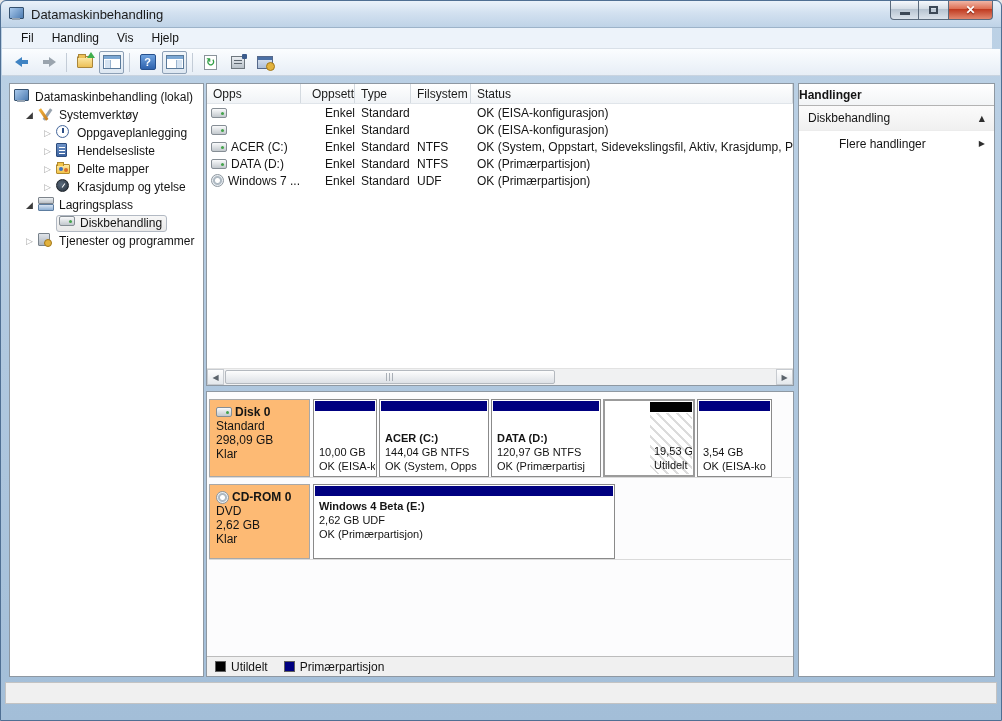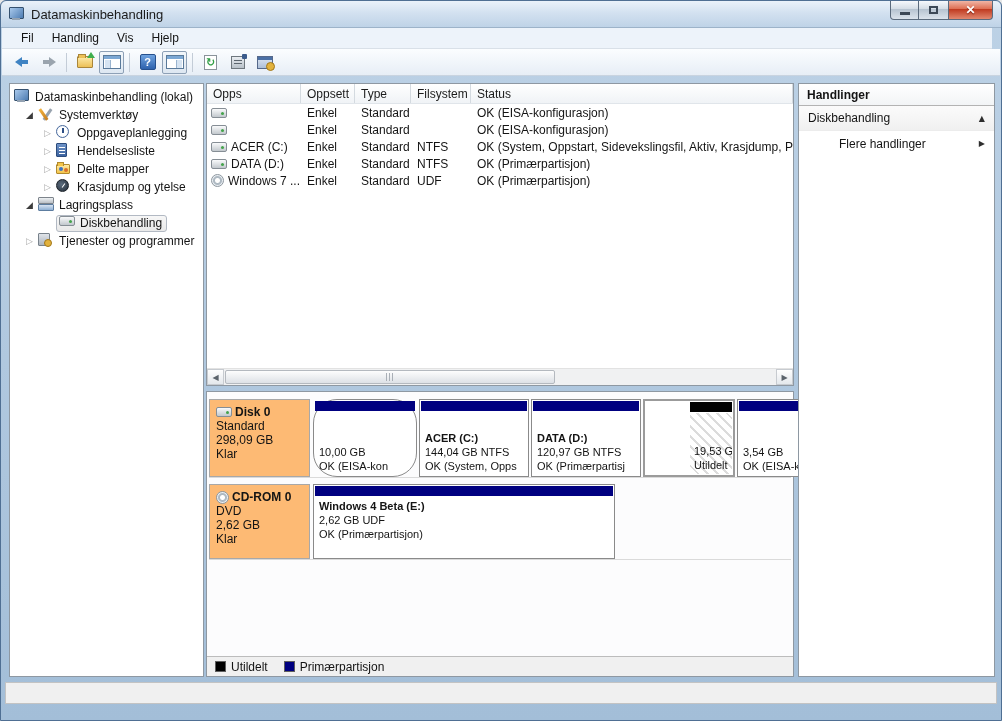--- a/index.html
+++ b/index.html
@@ -45,21 +45,21 @@
   .lvl0{padding-left:4px;} .lvl1{padding-left:16px;} .lvl2{padding-left:34px;}
   .arr{width:12px;flex:none;font-family:"DejaVu Sans",sans-serif;font-size:9px;line-height:10px;}
   .arr.collapsed{color:#a9a9a9;} .arr.expanded{color:#3c3c3c;}
   .tico{width:18px;height:16px;position:relative;flex:none;margin-right:3px;}
   .sel-wrap{display:flex;align-items:center;border:1px solid #b2b9c3;border-radius:3px;
     background:linear-gradient(#f7f7f7,#e9e9e9);padding:0 4px 0 1px;height:17px;}
   .sel-wrap .tico{margin-left:1px;}
   
   .vt-header{display:flex;height:20px;background:linear-gradient(#ffffff,#f0f3f6);border-bottom:1px solid #e0e5ea;}
   .vt-h{padding:3px 0 0 6px;border-right:1px solid #d4dae0;color:#1c1c1c;}
-  .c0{width:94px;flex:none;} .c1{width:54px;flex:none;} .c2{width:56px;flex:none;}
+  .c0{width:94px;flex:none;} .c1{width:54px;flex:none;text-align:right;} .c2{width:56px;flex:none;}
   .c3{width:60px;flex:none;} .c4{flex:1;overflow:hidden;white-space:nowrap;}
   .vt-row{display:flex;height:17px;align-items:center;}
   .vt-row .c0{display:flex;align-items:center;gap:4px;padding-left:4px;overflow:hidden;white-space:nowrap;}
   .vt-row .c1,.vt-row .c2,.vt-row .c3{padding-left:6px;overflow:hidden;white-space:nowrap;}
   .vt-row .c4{padding-left:6px;}
   
   .hscroll{position:absolute;left:0;right:0;bottom:0;height:17px;background:#f0f1f2;border-top:1px solid #e2e2e2;}
   .sarrow{position:absolute;top:0;width:17px;height:16px;background:linear-gradient(#fefefe,#e4e8ec);
     border:1px solid #c7cbd0;display:flex;align-items:center;justify-content:center;font-size:8px;color:#5c646c;
     font-family:"DejaVu Sans",sans-serif;}
@@ -83,21 +83,21 @@
     font-size:11px;line-height:14px;white-space:nowrap;overflow:hidden;}
   .part.unallocated .part-body{background:repeating-linear-gradient(45deg,#ffffff 0 5px,#dcdcdc 5px 7px);}
   .p-label{font-weight:bold;}
   
   .legend{position:absolute;left:0;right:0;bottom:0;height:20px;background:#f0f0f0;border-top:1px solid #bcbcbc;
     display:flex;align-items:center;gap:16px;padding-left:8px;}
   .leg-item{display:flex;align-items:center;gap:5px;}
   .leg-swatch{width:11px;height:11px;border:1px solid #5f5f5f;}
   .leg-swatch.unalloc{background:#000000;} .leg-swatch.primary{background:#000080;}
   
-  .ap-header{height:22px;line-height:22px;padding-left:8px;font-weight:bold;border-bottom:1px solid #b3b3b3;
+  .ap-header{height:22px;line-height:22px;font-weight:bold;border-bottom:1px solid #b3b3b3;
     background:linear-gradient(#ffffff,#f2f4f6);}
   .ap-group{height:25px;display:flex;align-items:center;padding:0 9px;border-bottom:1px solid #ececec;
     background:linear-gradient(#fbfbfb,#f0f0f0);}
   .ap-item{height:25px;display:flex;align-items:center;padding:0 9px 0 40px;}
   .ap-fill{flex:1;}
   .ap-caret{font-family:"DejaVu Sans",sans-serif;font-size:8px;color:#2e2e2e;}
   
   .ic{position:relative;display:inline-block;flex:none;}
   .ic-computer{width:16px;height:14px;}
   .ic-computer::before{content:"";position:absolute;left:0;top:0;width:13px;height:10px;border:1px solid #35516f;
@@ -334,21 +334,21 @@
       <div class="disk-label">
         <div class="dl-name-row">
             <span class="ic ic-drive"></span>
             <span class="dl-name">Disk 0</span>
           </div>
         <div class="dl-line">Standard</div>
         <div class="dl-line">298,09 GB</div>
         <div class="dl-line">Klar</div>
       </div>
       <div class="parts">
-        <div class="part primary" style="width:104px;border-radius:24px;">
+        <div class="part primary" style="width:64px;">
           <div class="part-bar"></div>
           <div class="part-body">
             <div class="p-label"></div>
             <div>10,00 GB</div>
             <div>OK (EISA-kon</div>
           </div>
         </div>
         <div class="part primary" style="width:110px;">
           <div class="part-bar"></div>
           <div class="part-body">

